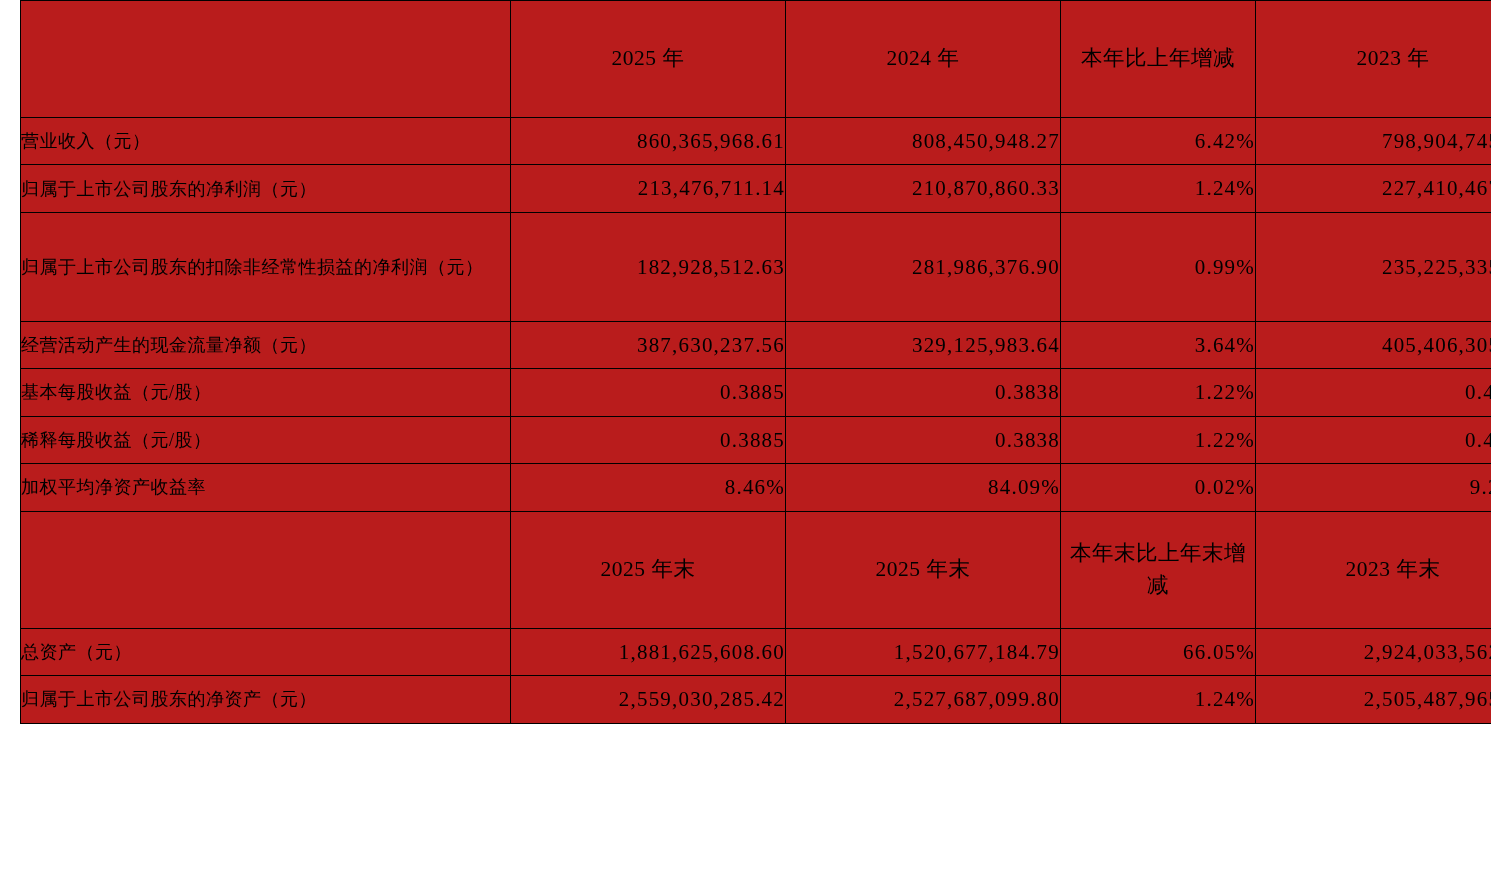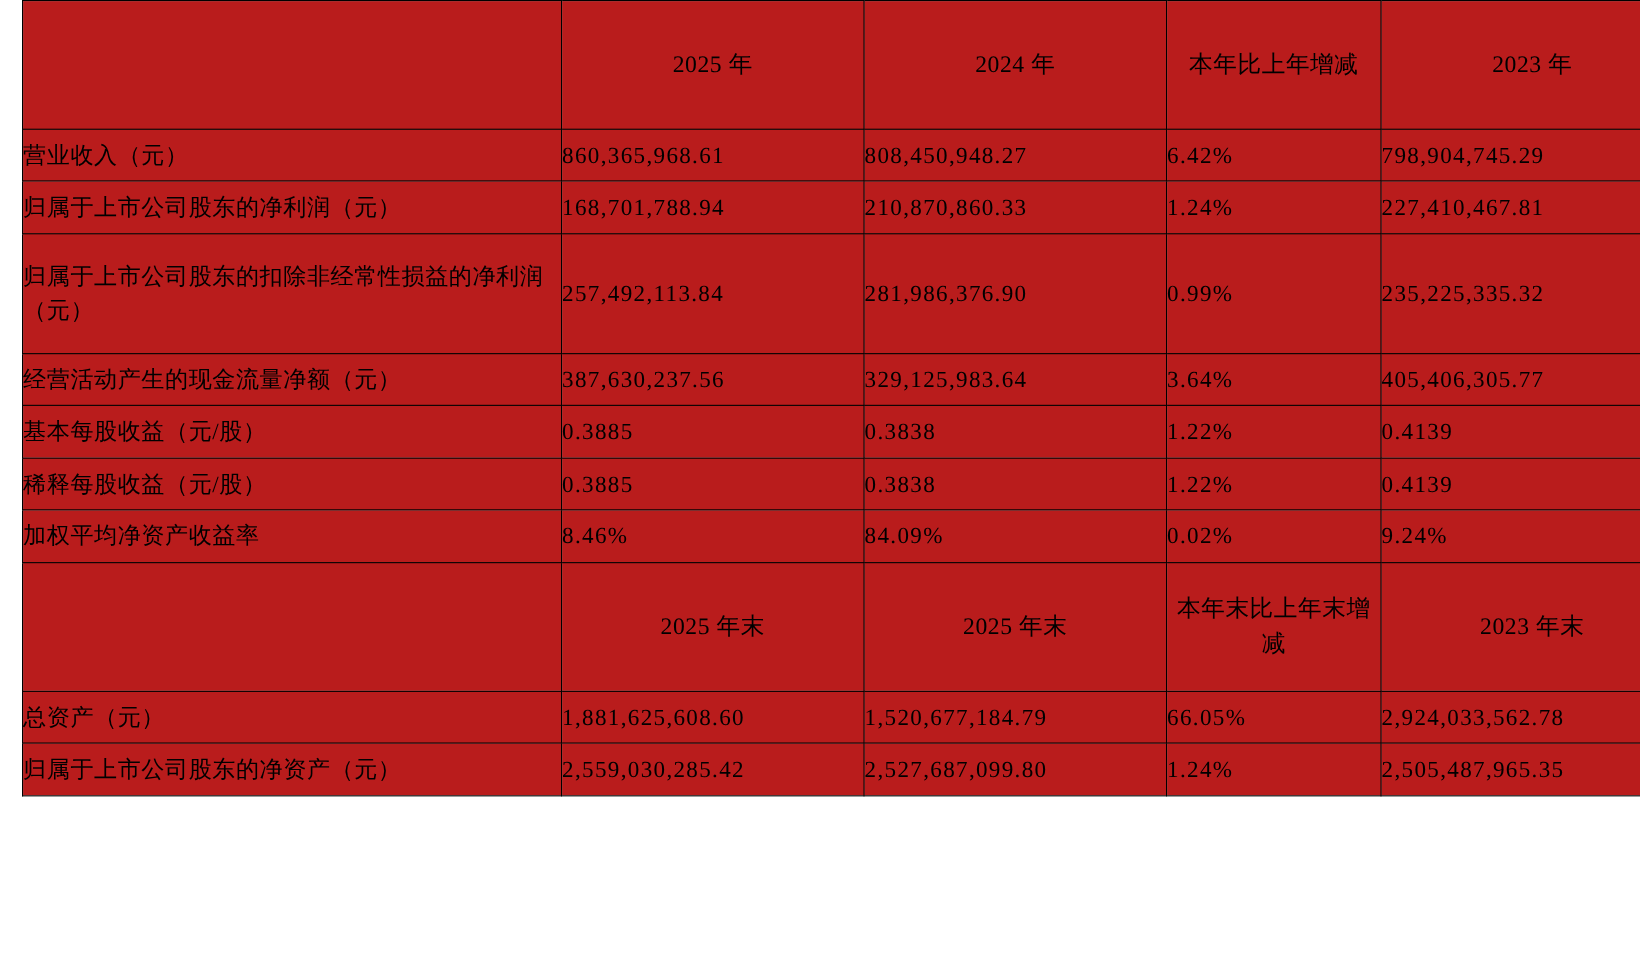--- a/index.html
+++ b/index.html
@@ -37,31 +37,32 @@
   
   col.c0 { width: 490px; }
   col.c1 { width: 275px; }
   col.c2 { width: 275px; }
   col.c3 { width: 195px; }
   col.c4 { width: 275px; }
 
   .label-cell {
     background: #d4d4d4;
     text-align: left;
-    font-size: 21px;
+    font-size: 18px;
     letter-spacing: 0.5px;
   }
   .hdr {
     background: #d4d4d4;
     text-align: center;
     font-size: 21.5px;
     letter-spacing: 0.5px;
   }
   .hdr-row td { height: 100px; }
   .num {
+    text-align: right;
     font-family: "Liberation Serif", "DejaVu Serif", serif;
     font-size: 21px;
     letter-spacing: 1.2px;
     padding-right: 14px;
   }
   .tall td { height: 92px; }
   .two-line { line-height: 1.5; margin-left: 28px; }
   .empty-hdr { background: #d4d4d4; }
 </style>
 </head>
@@ -90,29 +91,29 @@
       <tr>
         <td class="label-cell">营业收入（元）</td>
         <td class="num">860,365,968.61</td>
         <td class="num">808,450,948.27</td>
         <td class="num">6.42%</td>
         <td class="num">798,904,745.29</td>
       </tr>
 
       <tr>
         <td class="label-cell">归属于上市公司股东的净利润（元）</td>
-        <td class="num">168,701,788.94</td>
+        <td class="num">213,476,711.14</td>
         <td class="num">210,870,860.33</td>
         <td class="num">1.24%</td>
         <td class="num">227,410,467.81</td>
       </tr>
 
       <tr class="tall">
         <td class="label-cell two-line">归属于上市公司股东的扣除非经常性损益的净利润（元）</td>
-        <td class="num">257,492,113.84</td>
+        <td class="num">182,928,512.63</td>
         <td class="num">281,986,376.90</td>
         <td class="num">0.99%</td>
         <td class="num">235,225,335.32</td>
       </tr>
 
       <tr>
         <td class="label-cell">经营活动产生的现金流量净额（元）</td>
         <td class="num">387,630,237.56</td>
         <td class="num">329,125,983.64</td>
         <td class="num">3.64%</td>

